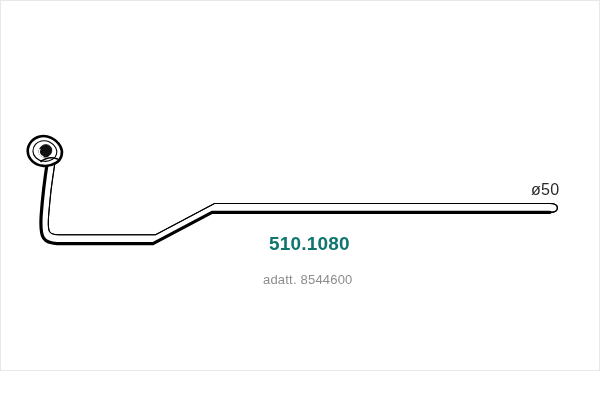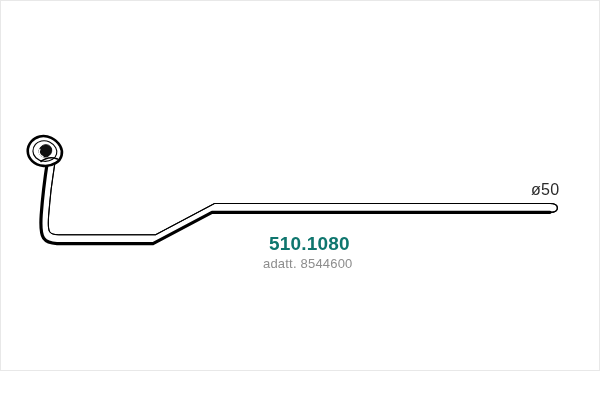--- a/index.html
+++ b/index.html
@@ -43,21 +43,21 @@
   #part-number {
     left: 268px;
     top: 233px;
     font-size: 19px;
     font-weight: bold;
     color: #0f766e;
     letter-spacing: 0.2px;
   }
   #adaptation-code {
     left: 262px;
-    top: 256px;
+    top: 272px;
     font-size: 13px;
     color: #8d8d8d;
     letter-spacing: 0.2px;
   }
 </style>
 </head>
 <body>
 
 <div id="canvas">
 

